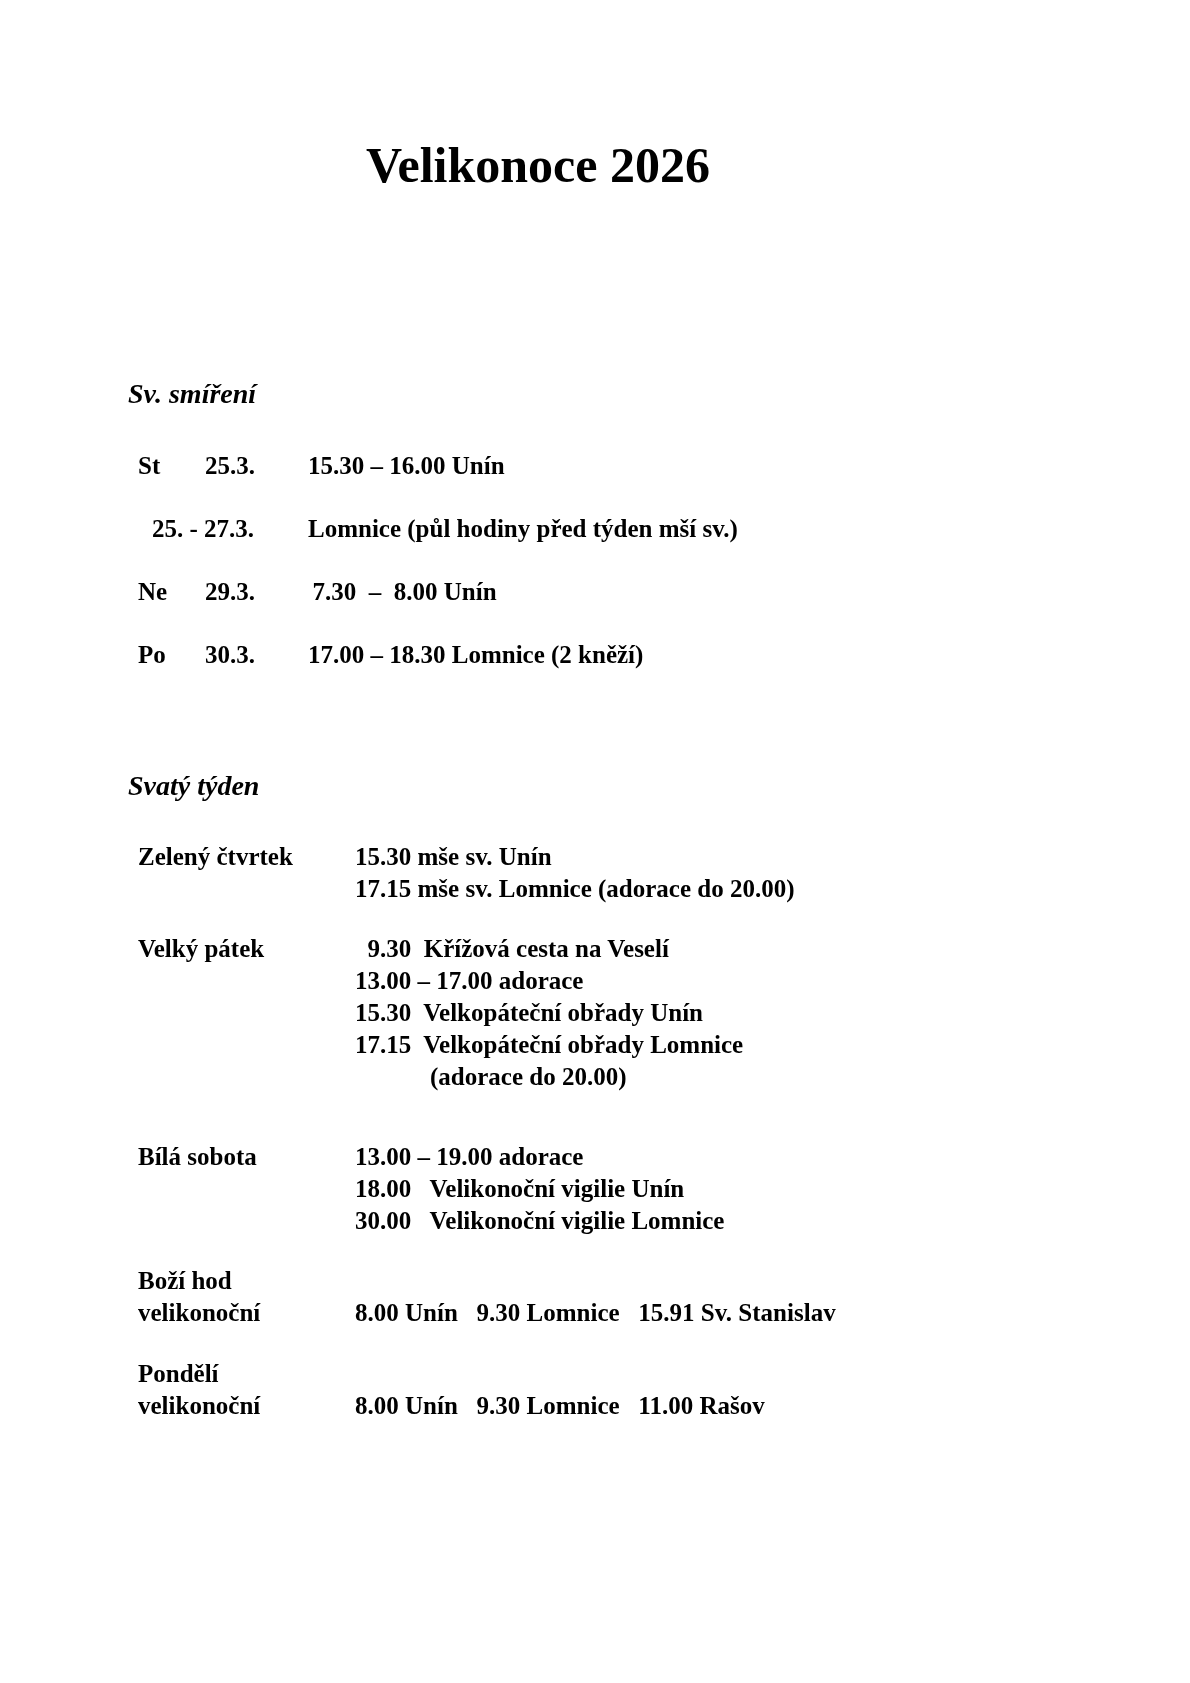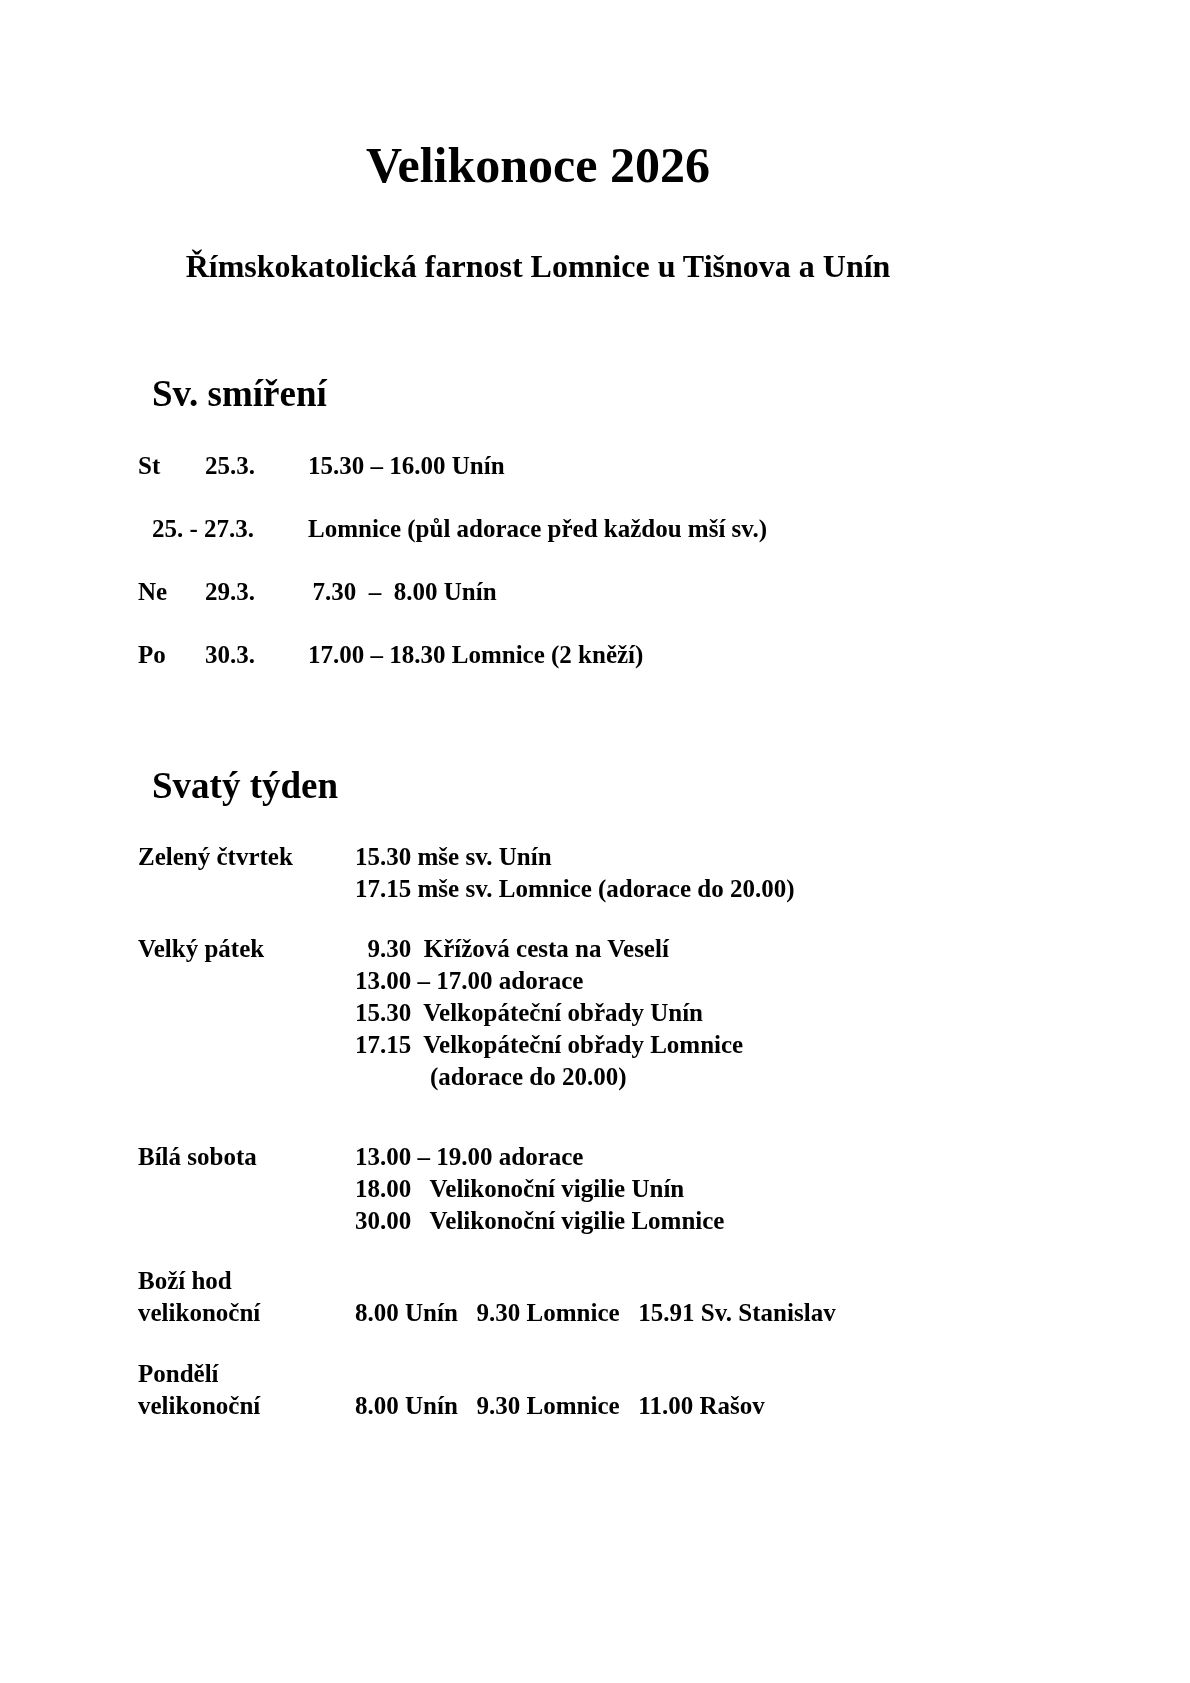--- a/index.html
+++ b/index.html
@@ -18,51 +18,51 @@
     position: absolute;
     left: 0;
     width: 1076px;
     text-align: center;
     white-space: pre;
   }
   .title    { top: 136px; font-size: 50px; line-height: 58px; }
   .subtitle { top: 246px; font-size: 32px; line-height: 40px; }
   .heading {
     position: absolute;
-    left: 152px;
-    font-size: 37px;
+    left: 128px;
+    font-size: 28px;
     line-height: 40px;
     white-space: pre;
+    font-style: italic;
   }
   .body {
     position: absolute;
     font-size: 25px;
     line-height: 32px;
     white-space: pre;
   }
 </style>
 </head>
 <body>
 
 <div class="page">
 
   <div class="center title">Velikonoce 2026</div>
-  <div class="center subtitle">Římskokatolická farnost Lomnice u Tišnova a Unín</div>
 
   <div class="heading" style="top:374px">Sv. smíření</div>
 
   <div>
     <span class="body" style="top:450px;left:138px">St</span>
     <span class="body" style="top:450px;left:205px">25.3.</span>
     <span class="body" style="top:450px;left:308px">15.30 – 16.00 Unín</span>
   </div>
 
   <div>
     <span class="body" style="top:513px;left:152px">25. - 27.3.</span>
-    <span class="body" style="top:513px;left:308px">Lomnice (půl adorace před každou mší sv.)</span>
+    <span class="body" style="top:513px;left:308px">Lomnice (půl hodiny před týden mší sv.)</span>
   </div>
 
   <div>
     <span class="body" style="top:576px;left:138px">Ne</span>
     <span class="body" style="top:576px;left:205px">29.3.</span>
     <span class="body" style="top:576px;left:300px">  7.30  –  8.00 Unín</span>
   </div>
 
   <div>
     <span class="body" style="top:639px;left:138px">Po</span>

